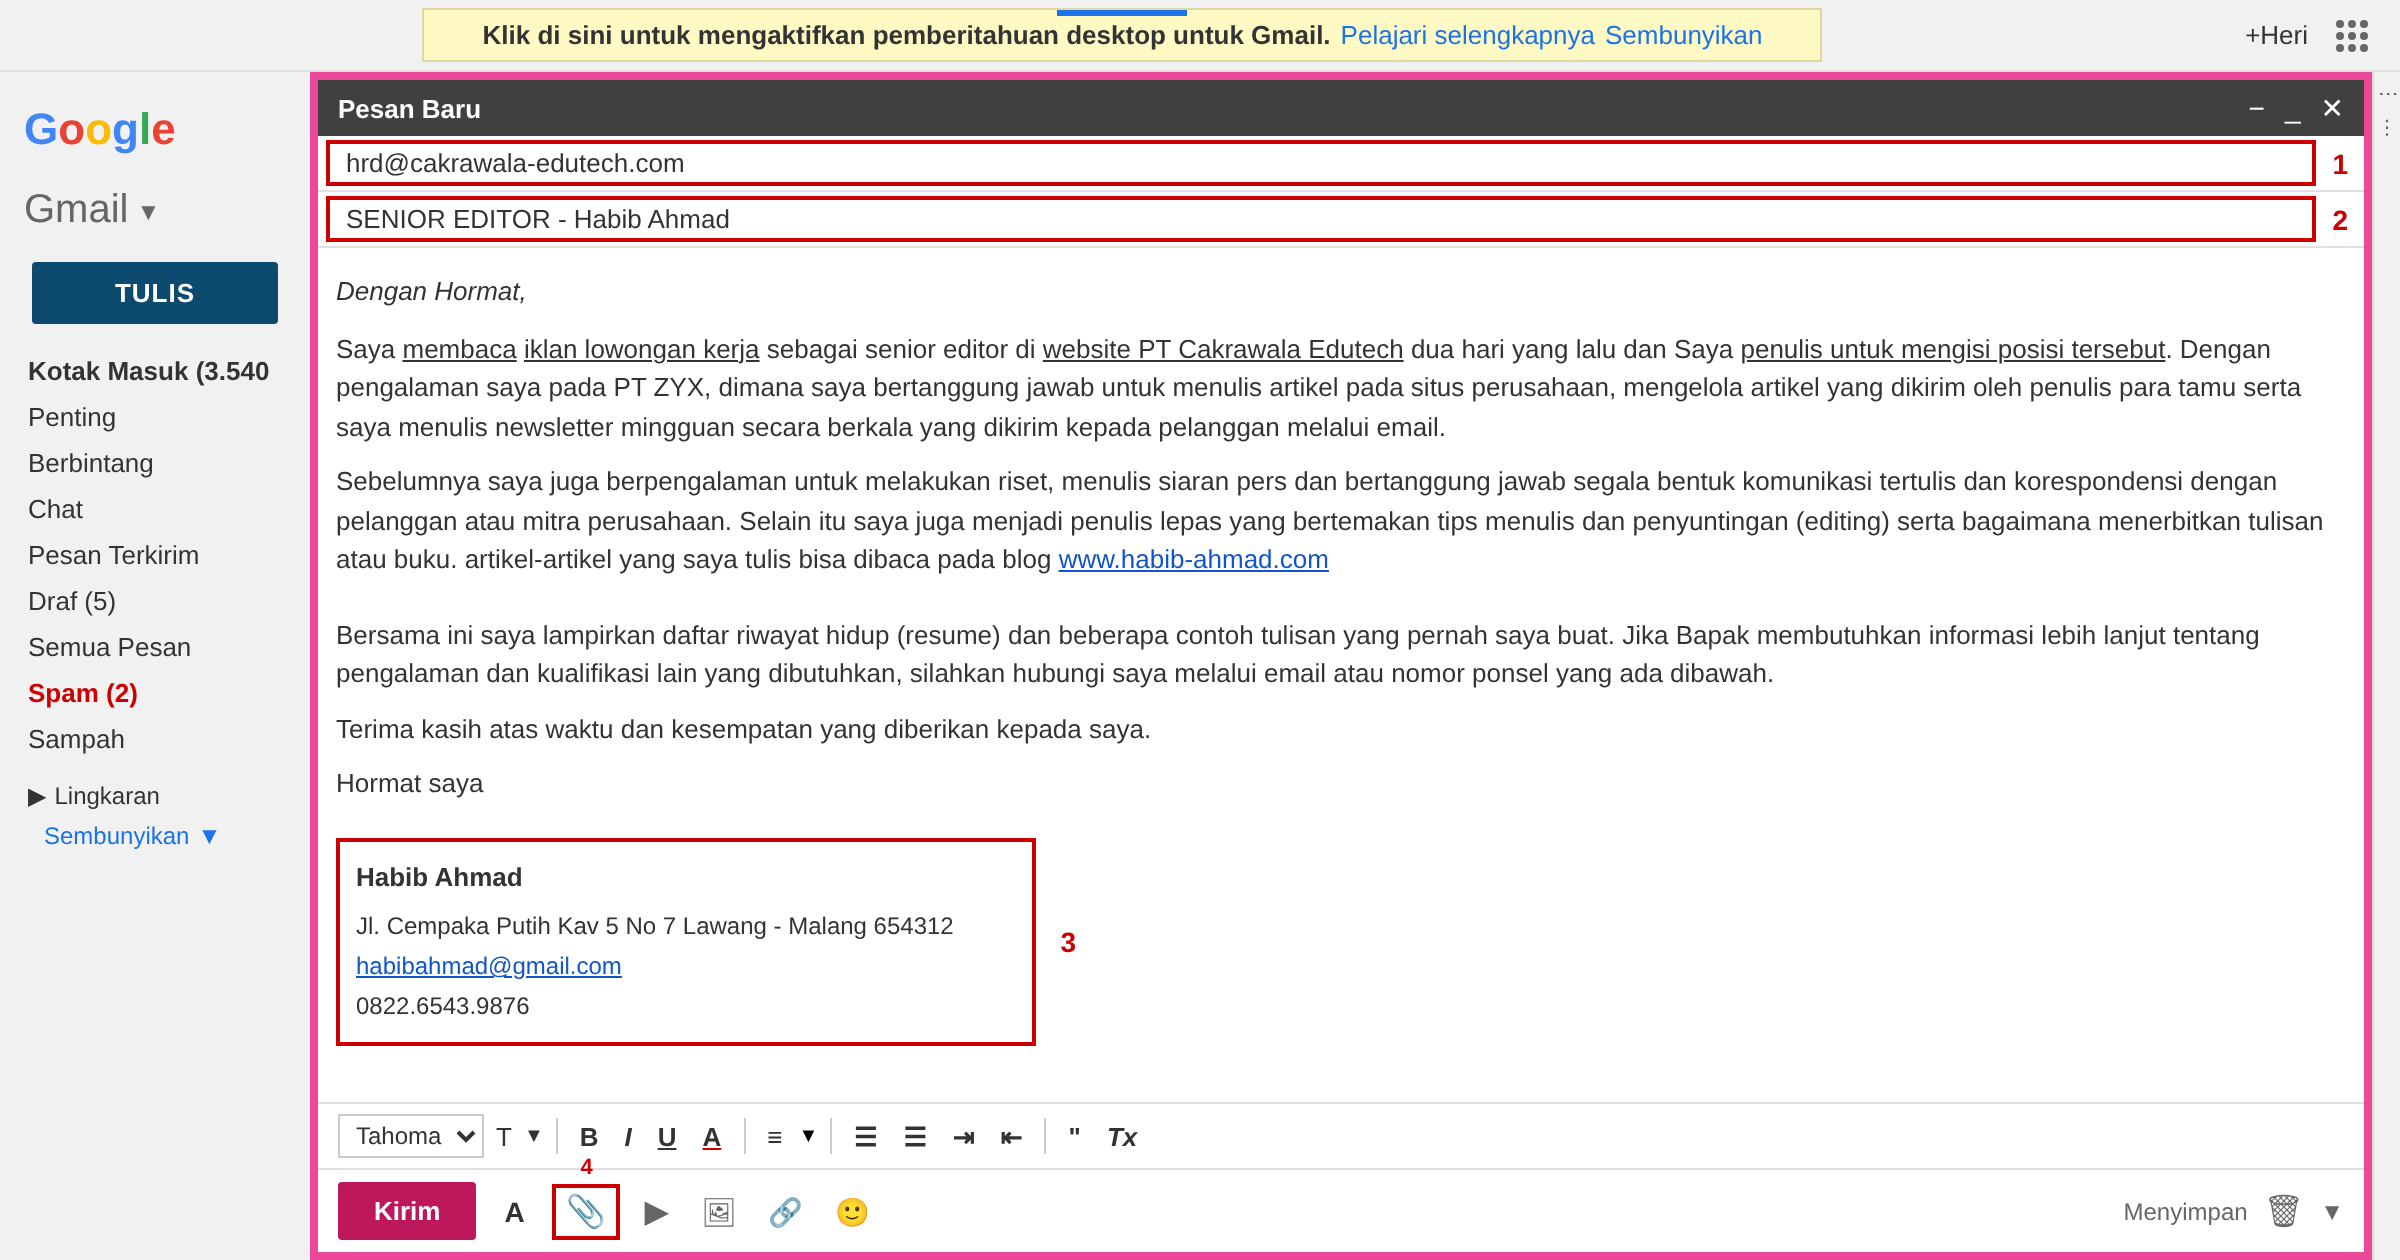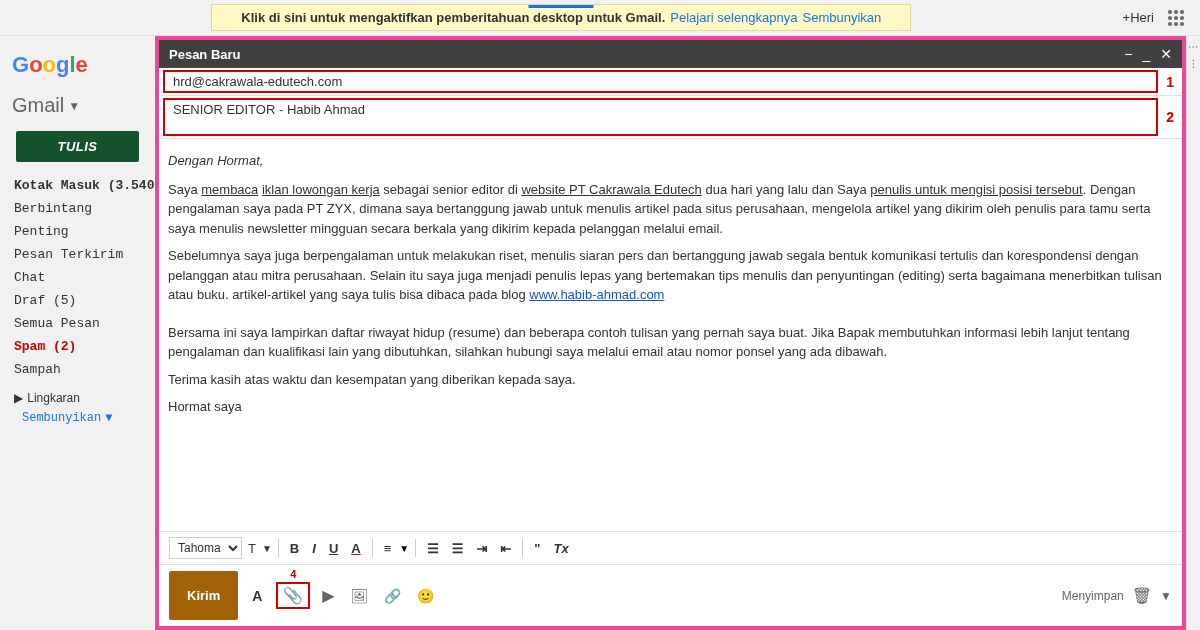--- a/index.html
+++ b/index.html
@@ -37,44 +37,42 @@
       padding: 4px 12px 10px;
       font-size: 20px;
       color: #666;
       gap: 4px;
     }
     .gmail-header .gmail-text { font-weight: normal; color: #666; font-size: 20px; }
     .gmail-header .dropdown-arrow { font-size: 12px; color: #666; }
 
     .compose-btn {
       margin: 4px 16px 12px;
-      background: #14532d;
+      background: #0c4a6e;
       color: white;
       border: none;
       border-radius: 2px;
       padding: 8px 18px;
       font-size: 13px;
       font-weight: bold;
       cursor: pointer;
       text-align: center;
       letter-spacing: 0.5px;
-      font-style: italic;
     }
 
     .sidebar-nav { display: flex; flex-direction: column; }
     .sidebar-item {
       padding: 4px 12px 4px 14px;
       font-size: 13px;
       color: #333;
       cursor: pointer;
       display: flex;
       align-items: center;
       gap: 4px;
       white-space: nowrap;
-      font-family: Liberation Mono, monospace;
     }
     .sidebar-item.spam { color: #cc0000; font-weight: bold; }
     .sidebar-item.bold-label { font-weight: bold; }
     .sidebar-item.indent { padding-left: 22px; }
 
     
     .content-area {
       flex: 1;
       display: flex;
       flex-direction: column;
@@ -231,30 +229,30 @@
       <span class="dropdown-arrow">▼</span>
     </div>
 
     <button class="compose-btn">TULIS</button>
 
     <div class="sidebar-nav">
       <div class="sidebar-item bold-label">
         <span>Kotak Masuk <span>(3.540</span></span>
       </div>
       <div class="sidebar-item">
+        <span>Penting</span>
+      </div>
+      <div class="sidebar-item">
         <span>Berbintang</span>
       </div>
       <div class="sidebar-item">
-        <span>Penting</span>
+        <span>Chat</span>
       </div>
       <div class="sidebar-item">
         <span>Pesan Terkirim</span>
-      </div>
-      <div class="sidebar-item">
-        <span>Chat</span>
       </div>
       <div class="sidebar-item">
         <span>Draf (5)</span>
       </div>
       <div class="sidebar-item">
         <span>Semua Pesan</span>
       </div>
       <div class="sidebar-item spam">
         <span>Spam (2)</span>
       </div>
@@ -284,35 +282,44 @@
           <span>✕</span>
         </div>
       </div>
 
       <div class="compose-to" style="position:relative; padding: 6px 26px 6px 10px;">
         <div style="border:2px solid #cc0000; position:absolute; top:2px; left:4px; right:24px; bottom:2px; pointer-events:none;"></div>
         <input type="text" style="border: none; outline: none; font-size: 13px; flex: 1 1 0%; color: rgb(51, 51, 51); width: 100%; padding-left: 4px;" value="hrd@cakrawala-edutech.com">
         <span style="position:absolute; right:8px; top:50%; transform:translateY(-50%); color:#cc0000; font-size:14px; font-weight:bold;">1</span>
       </div>
 
-      <div class="compose-subject" style="position:relative; padding: 6px 26px 21px 10px;">
+      <div class="compose-subject" style="position:relative; padding: 6px 26px 6px 10px;">
         <div style="border:2px solid #cc0000; position:absolute; top:2px; left:4px; right:24px; bottom:2px; pointer-events:none;"></div>
         <input type="text" style="border: none; outline: none; font-size: 13px; flex: 1 1 0%; color: rgb(51, 51, 51); width: 100%; padding-left: 4px;" value="SENIOR EDITOR - Habib Ahmad">
         <span style="position:absolute; right:8px; top:50%; transform:translateY(-50%); color:#cc0000; font-size:14px; font-weight:bold;">2</span>
       </div>
 
       <div class="compose-body" style="flex:1; overflow-y:auto;">
         <p><em>Dengan Hormat,</em></p>
         <p style="font-size:13px; line-height:1.5;">Saya <span style="text-decoration:underline;">membaca</span> <span style="text-decoration:underline;">iklan lowongan kerja</span> sebagai senior editor di <span style="text-decoration:underline;text-align:center;">website PT Cakrawala Edutech</span> dua hari yang lalu dan Saya <span style="text-decoration:underline;">penulis untuk mengisi posisi tersebut</span>.
         Dengan pengalaman saya pada PT ZYX, dimana saya bertanggung jawab untuk menulis artikel pada situs perusahaan, mengelola artikel yang dikirim oleh penulis para tamu serta saya menulis newsletter mingguan secara berkala yang dikirim kepada pelanggan melalui email.</p>
         <p style="font-size:13px; line-height:1.5; margin-top:6px;">Sebelumnya saya juga berpengalaman untuk melakukan riset, menulis siaran pers dan bertanggung jawab segala bentuk komunikasi tertulis dan korespondensi dengan pelanggan atau mitra perusahaan. Selain itu saya juga menjadi penulis lepas yang bertemakan tips menulis dan penyuntingan (editing) serta bagaimana menerbitkan tulisan atau buku. artikel-artikel yang saya tulis bisa dibaca pada blog <a href="#" style="color:#1155cc;">www.habib-ahmad.com</a></p>
         <p style="font-size:13px; line-height:1.5; margin-top:18px;">Bersama ini saya lampirkan daftar riwayat hidup (resume) dan beberapa contoh tulisan yang pernah saya buat. Jika Bapak membutuhkan informasi lebih lanjut tentang pengalaman dan kualifikasi lain yang dibutuhkan, silahkan hubungi saya melalui email atau nomor ponsel yang ada dibawah.</p>
         <p style="font-size:13px; line-height:1.5; margin-top:6px;">Terima kasih atas waktu dan kesempatan yang diberikan kepada saya.</p>
         <p style="font-size:13px; margin-top:6px;">Hormat saya</p>
 
+        <div style="margin-top:8px; position:relative; display:inline-block;">
+          <div style="border:2px solid #cc0000; padding:8px; width:350px;">
+            <div class="sig-name" style="font-weight:bold; font-size:13px;">Habib Ahmad</div>
+            <div class="sig-addr" style="font-size:12px; color:#333; margin-top:4px;">Jl. Cempaka Putih Kav 5 No 7 Lawang - Malang 654312</div>
+            <div><a href="#" style="color:#1155cc; font-size:12px;">habibahmad@gmail.com</a></div>
+            <div style="font-size:12px; color:#333;">0822.6543.9876</div>
+          </div>
+          <span style="position:absolute; right:-20px; top:50%; transform:translateY(-50%); color:#cc0000; font-size:14px; font-weight:bold;">3</span>
+        </div>
       </div>
 
       <div class="compose-toolbar" style="border-top:1px solid #e0e0e0; padding:5px 10px; display:flex; align-items:center; gap:3px; background:white; flex-wrap:wrap;">
         <select class="toolbar-select" style="font-size:12px; border:1px solid #ccc; padding:2px 4px; background:white; color:#333;">
           <option>Tahoma</option>
         </select>
         <span style="font-size:13px; color:#333; padding:2px 3px;">T</span>
         <span style="font-size:10px; color:#333;">▼</span>
         <div style="width:1px;height:18px;background:#ccc;margin:0 3px;"></div>
         <button class="toolbar-btn" style="font-weight:bold;">B</button>
@@ -326,21 +333,21 @@
         <button class="toolbar-btn">☰</button>
         <button class="toolbar-btn">☰</button>
         <button class="toolbar-btn">⇥</button>
         <button class="toolbar-btn">⇤</button>
         <div style="width:1px;height:18px;background:#ccc;margin:0 3px;"></div>
         <button class="toolbar-btn">"</button>
         <button class="toolbar-btn" style="font-style:italic;">Tx</button>
       </div>
 
       <div style="display:flex; align-items:center; padding:6px 10px; gap:8px; border-top:1px solid #e0e0e0; background:white;">
-        <button style="background:#a16207; color:white; border:none; border-radius:2px; padding:17px 18px; font-size:13px; font-weight:bold; cursor:pointer;">Kirim</button>
+        <button style="background:#be185d; color:white; border:none; border-radius:2px; padding:7px 18px; font-size:13px; font-weight:bold; cursor:pointer;">Kirim</button>
 
         <button class="action-icon-btn" style="font-size:14px; font-weight:bold; color:#333; border:1px solid transparent; padding:3px 5px;">A</button>
 
         <div style="position:relative; display:inline-flex; align-items:center;">
           <span style="position:absolute; top:-14px; left:50%; transform:translateX(-50%); color:#cc0000; font-size:11px; font-weight:bold;">4</span>
           <button class="action-icon-btn" style="border:2px solid #cc0000; padding:2px 5px; font-size:16px;">📎</button>
         </div>
 
         <button class="action-icon-btn" style="font-size:16px; color:#666;">▶</button>
         <button class="action-icon-btn" style="font-size:14px; color:#666;">🖼</button>

